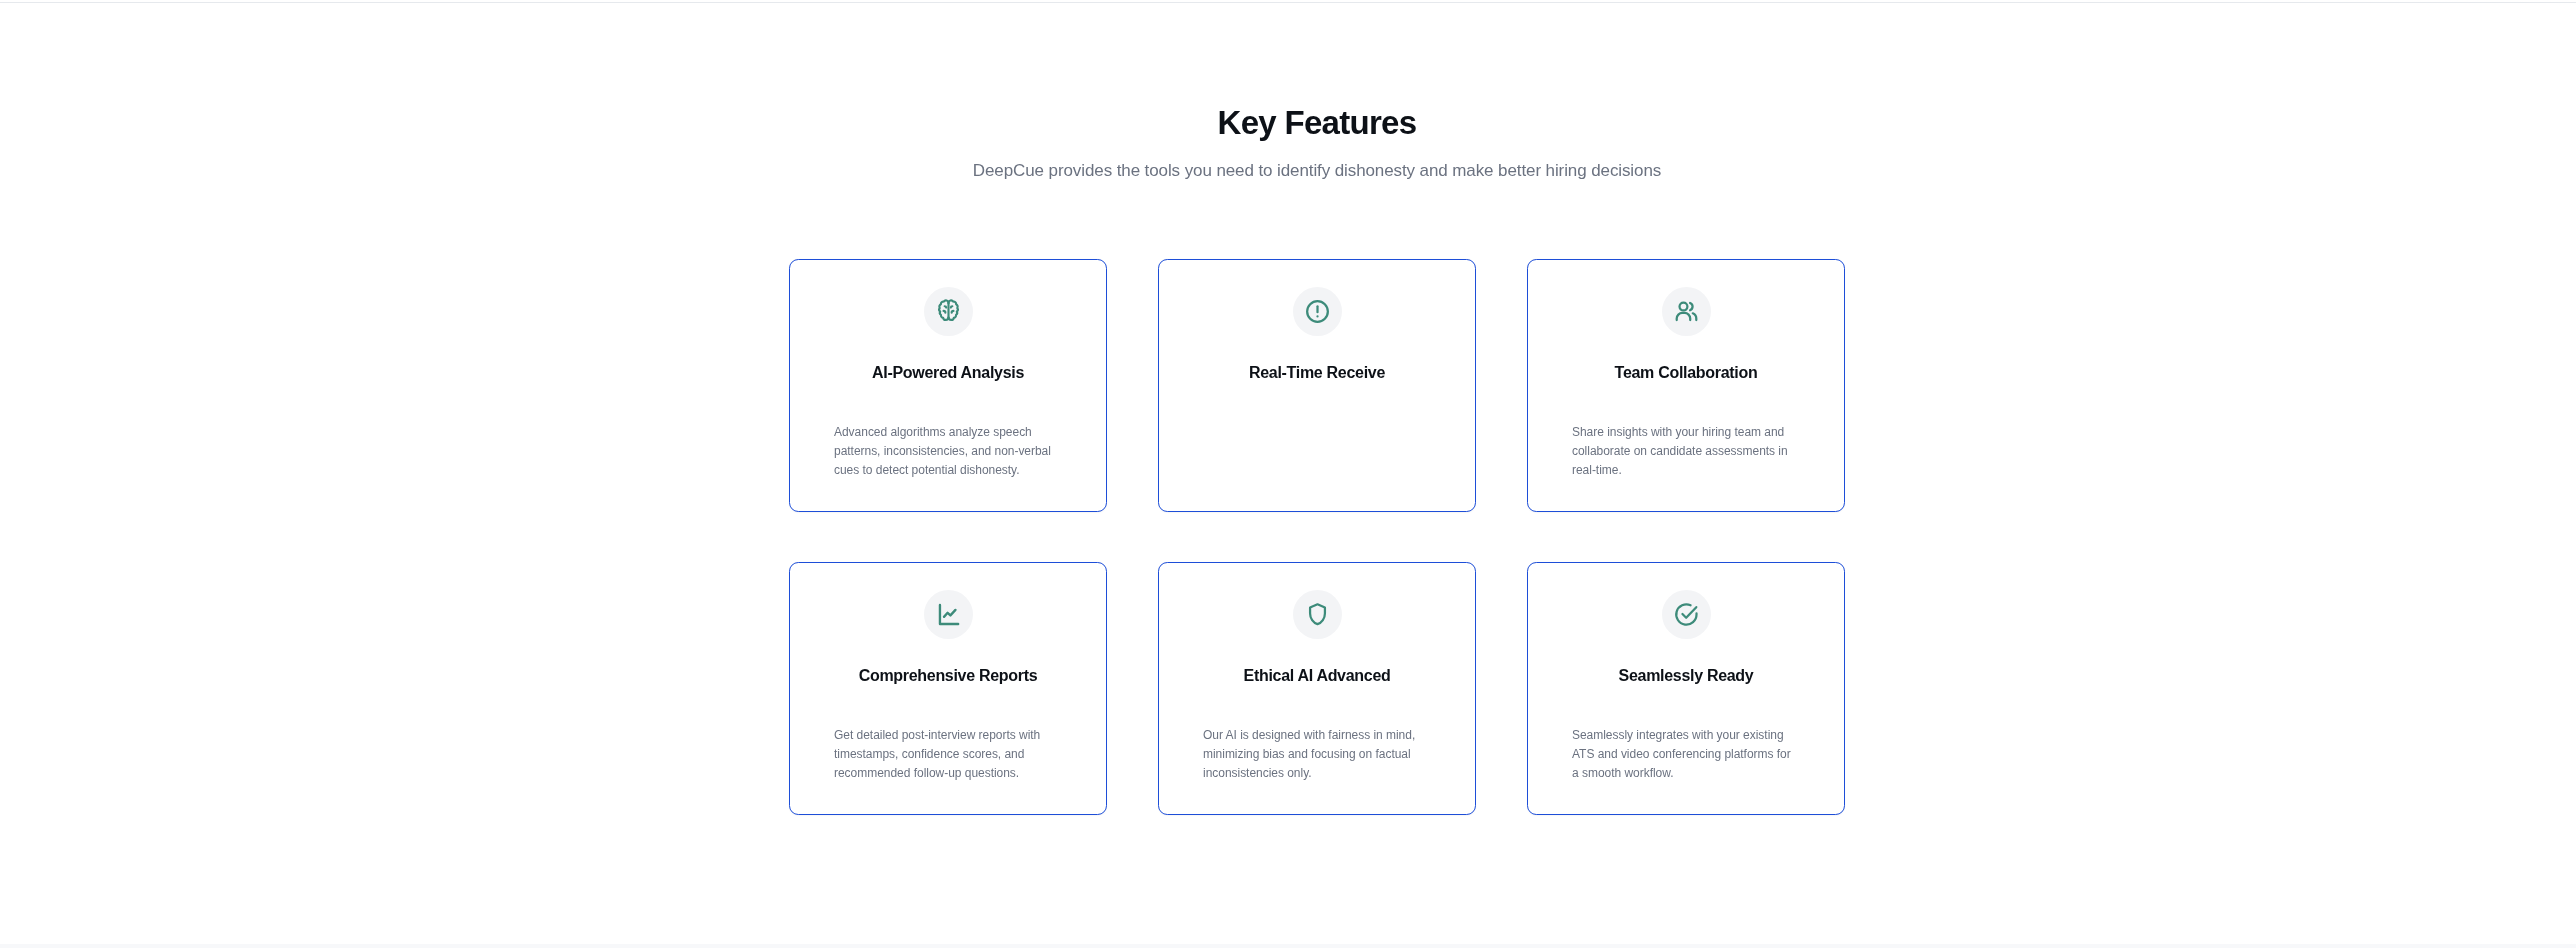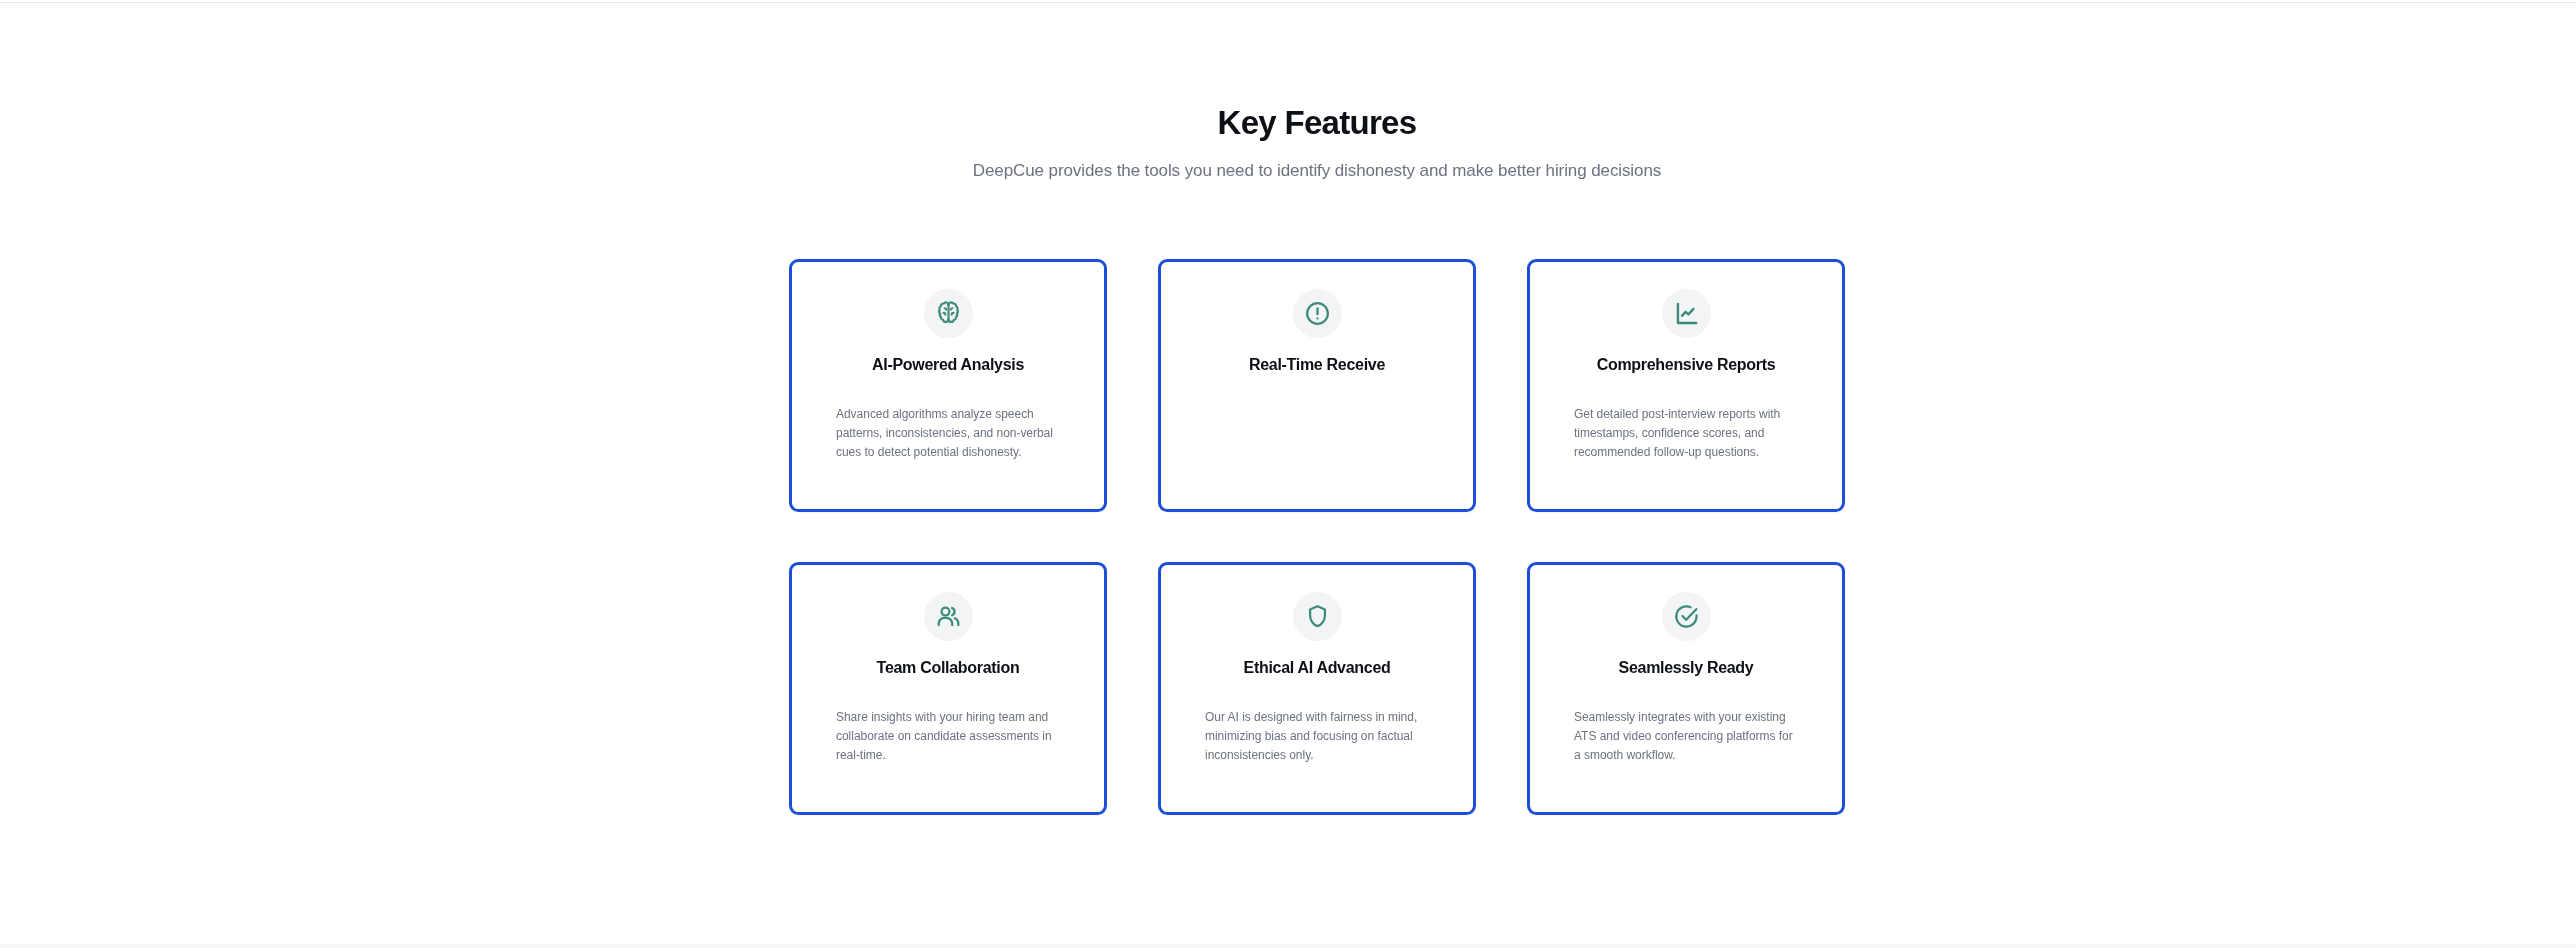--- a/index.html
+++ b/index.html
@@ -81,28 +81,29 @@
     display: grid;
     grid-template-columns: repeat(3, 318px);
     grid-auto-rows: 253px;
     column-gap: 51px;
     row-gap: 50px;
   }
 
   .feature-card {
     box-sizing: border-box;
     background: #ffffff;
-    border: 3px solid #1d4ed8;
+    border: 1px solid #1d4ed8;
     border-radius: 9.3px;
     box-shadow: 0 0.5px 1.5px rgba(16, 24, 40, 0.04);
     padding: 27px 28px 20.6px 28px;
     display: flex;
     flex-direction: column;
     align-items: stretch;
     overflow: hidden;
+    gap: 10px;
   }
 
   .icon-badge {
     width: 49px;
     height: 49px;
     border-radius: 50%;
     background: #f3f4f6;
     margin: 0 auto;
     display: flex;
     align-items: center;
@@ -174,44 +175,44 @@
           <circle cx="12" cy="12" r="9.2"></circle>
           <path d="M12 7.4v5.2"></path>
           <path d="M12 16.4h.01"></path>
         </svg>
       </div>
       <h3 class="card-title">Real-Time Receive</h3>
     </article>
 
     <article class="feature-card">
       <div class="icon-badge">
-        <svg viewBox="0 0 24 24" fill="none" stroke="#3d8b7a" stroke-width="2.1" stroke-linecap="round" stroke-linejoin="round">
-          <path d="M4.4 3.6v16.8h16.2"></path>
-          <path d="M8 14.1l3.2-3.6 2.5 2.3 4.5-4.9"></path>
-        </svg>
-      </div>
-      <h3 class="card-title">Comprehensive Reports</h3>
-      <p class="card-desc">Get detailed post-interview reports with timestamps, confidence scores, and recommended follow-up questions.</p>
-    </article>
-
-    <article class="feature-card">
-      <div class="icon-badge">
         <svg viewBox="0 0 24 24" fill="none" stroke="#3d8b7a" stroke-width="2" stroke-linecap="round" stroke-linejoin="round">
           <circle cx="9.3" cy="7.6" r="3.5"></circle>
           <path d="M3.3 19.6v-1.3a5 5 0 0 1 5-5h2a5 5 0 0 1 5 5v1.3"></path>
           <path d="M15.2 4.4a3.5 3.5 0 0 1 0 6.5"></path>
           <path d="M17.6 13.6a5 5 0 0 1 3.1 4.7v1.3"></path>
         </svg>
       </div>
       <h3 class="card-title">Team Collaboration</h3>
       <p class="card-desc">Share insights with your hiring team and collaborate on candidate assessments in real-time.</p>
     </article>
 
     <article class="feature-card">
       <div class="icon-badge">
+        <svg viewBox="0 0 24 24" fill="none" stroke="#3d8b7a" stroke-width="2.1" stroke-linecap="round" stroke-linejoin="round">
+          <path d="M4.4 3.6v16.8h16.2"></path>
+          <path d="M8 14.1l3.2-3.6 2.5 2.3 4.5-4.9"></path>
+        </svg>
+      </div>
+      <h3 class="card-title">Comprehensive Reports</h3>
+      <p class="card-desc">Get detailed post-interview reports with timestamps, confidence scores, and recommended follow-up questions.</p>
+    </article>
+
+    <article class="feature-card">
+      <div class="icon-badge">
         <svg viewBox="0 0 24 24" fill="none" stroke="#3d8b7a" stroke-width="2" stroke-linecap="round" stroke-linejoin="round">
           <path d="M12 2.9 5.4 5.7v5.5c0 4.2 2.7 8.1 6.6 9.4 3.9-1.3 6.6-5.2 6.6-9.4V5.7L12 2.9z"></path>
         </svg>
       </div>
       <h3 class="card-title">Ethical AI Advanced</h3>
       <p class="card-desc">Our AI is designed with fairness in mind, minimizing bias and focusing on factual inconsistencies only.</p>
     </article>
 
     <article class="feature-card">
       <div class="icon-badge">

